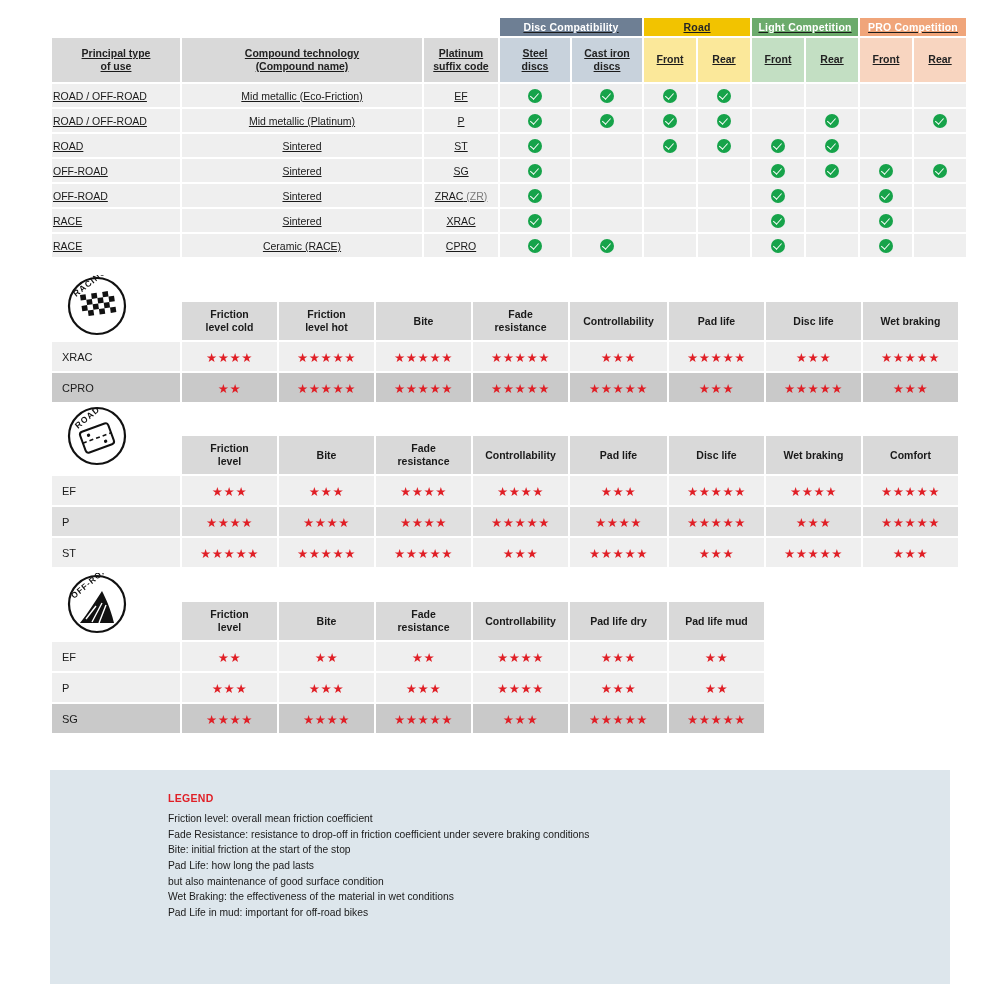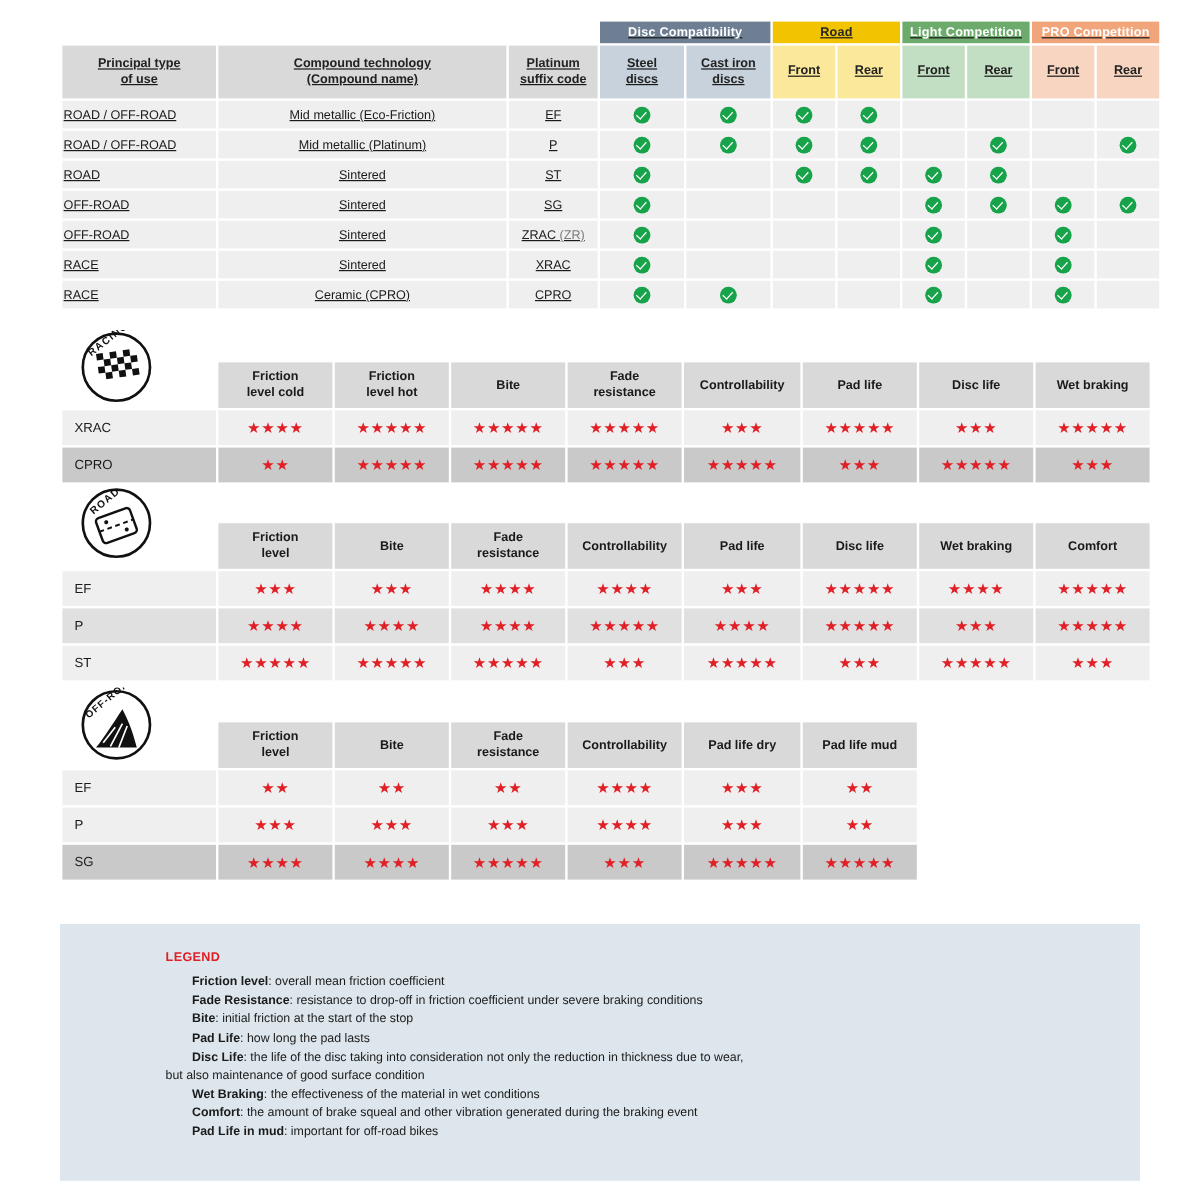--- a/index.html
+++ b/index.html
@@ -113,34 +113,34 @@
   }
   .badge svg { display: block; }
 
   
   .legend {
     position: absolute;
     left: 50px; top: 770px;
     width: 900px; height: 214px;
     background: #dde6ec;
   }
-  .legend-inner { padding: 22px 0 0 88px; }
+  .legend-inner { padding: 22px 0 0 118px; }
   .legend-title {
     color: #e01f26;
     font-size: 10.5px;
     font-weight: bold;
     margin-bottom: 7px;
     letter-spacing: .3px;
   }
   .legend-line {
     font-size: 10.3px;
     line-height: 1.52;
     color: #1a1a1a;
   }
-  .legend-line b { font-weight: bold; margin-left: 22px; }
+  .legend-line b { font-weight: normal; }
 </style>
 </head>
 <body>
 
 <div id="page">
 
   <div class="compat-wrap">
     <table class="compat-table">
       <colgroup>
         <col style="width:128px">
@@ -278,21 +278,21 @@
             <td class="dcell empty"></td>
             <td class="dcell empty"></td>
             <td class="dcell empty"></td>
             <td class="dcell"><span class="chk"></span></td>
             <td class="dcell empty"></td>
             <td class="dcell"><span class="chk"></span></td>
             <td class="dcell empty"></td>
           </tr>
           <tr>
             <td class="dcell left">RACE</td>
-            <td class="dcell">Ceramic (CPRO)</td>
+            <td class="dcell">Ceramic (RACE)</td>
             <td class="dcell">CPRO</td>
             <td class="dcell"><span class="chk"></span></td>
             <td class="dcell"><span class="chk"></span></td>
             <td class="dcell empty"></td>
             <td class="dcell empty"></td>
             <td class="dcell"><span class="chk"></span></td>
             <td class="dcell empty"></td>
             <td class="dcell"><span class="chk"></span></td>
             <td class="dcell empty"></td>
           </tr>
@@ -569,22 +569,20 @@
   </div>
 
   <div class="legend">
     <div class="legend-inner">
       <div class="legend-title">LEGEND</div>
       <div id="legend-lines">
           <div class="legend-line"><b>Friction level</b><span>: overall mean friction coefficient</span></div>
           <div class="legend-line"><b>Fade Resistance</b><span>: resistance to drop-off in friction coefficient under severe braking conditions</span></div>
           <div class="legend-line"><b>Bite</b><span>: initial friction at the start of the stop</span></div>
           <div class="legend-line"><b>Pad Life</b><span>: how long the pad lasts</span></div>
-          <div class="legend-line"><b>Disc Life</b><span>: the life of the disc taking into consideration not only the reduction in thickness due to wear,</span></div>
           <div class="legend-line"><span>but also maintenance of good surface condition</span></div>
           <div class="legend-line"><b>Wet Braking</b><span>: the effectiveness of the material in wet conditions</span></div>
-          <div class="legend-line"><b>Comfort</b><span>: the amount of brake squeal and other vibration generated during the braking event</span></div>
           <div class="legend-line"><b>Pad Life in mud</b><span>: important for off-road bikes</span></div>
         </div>
     </div>
   </div>
 
 </div>
 
 </body></html>

